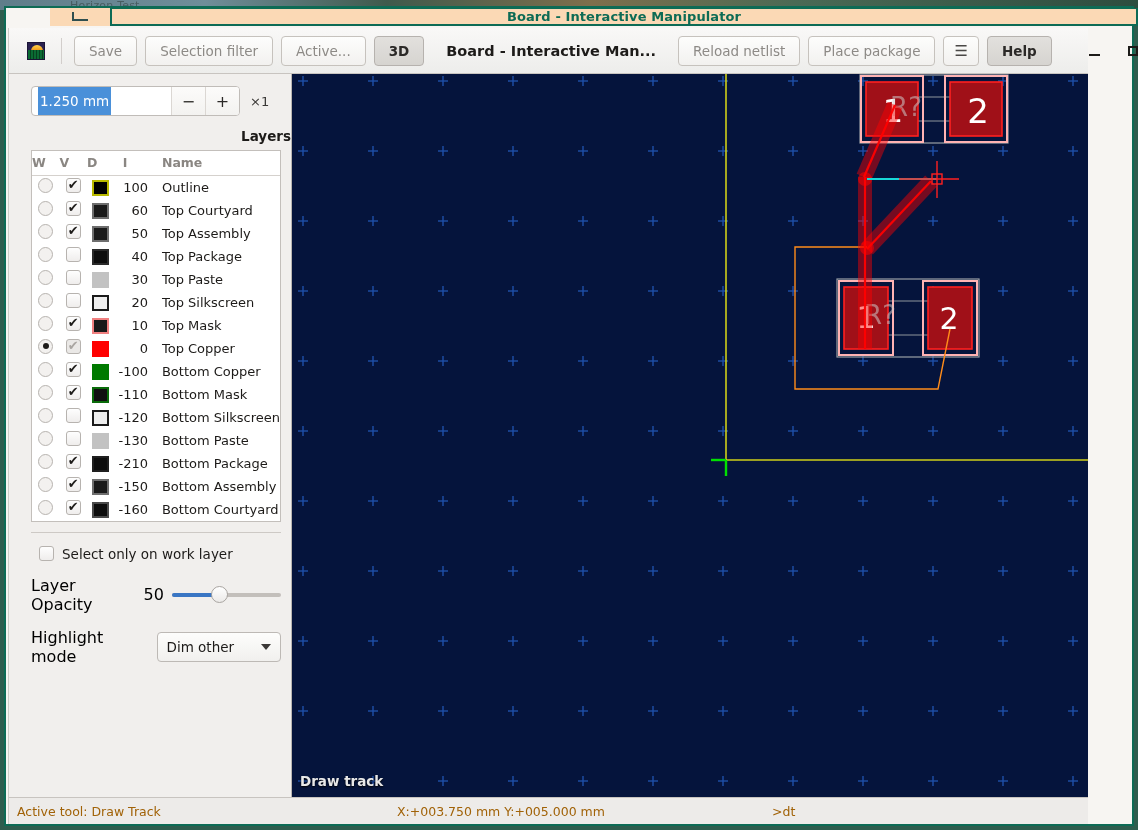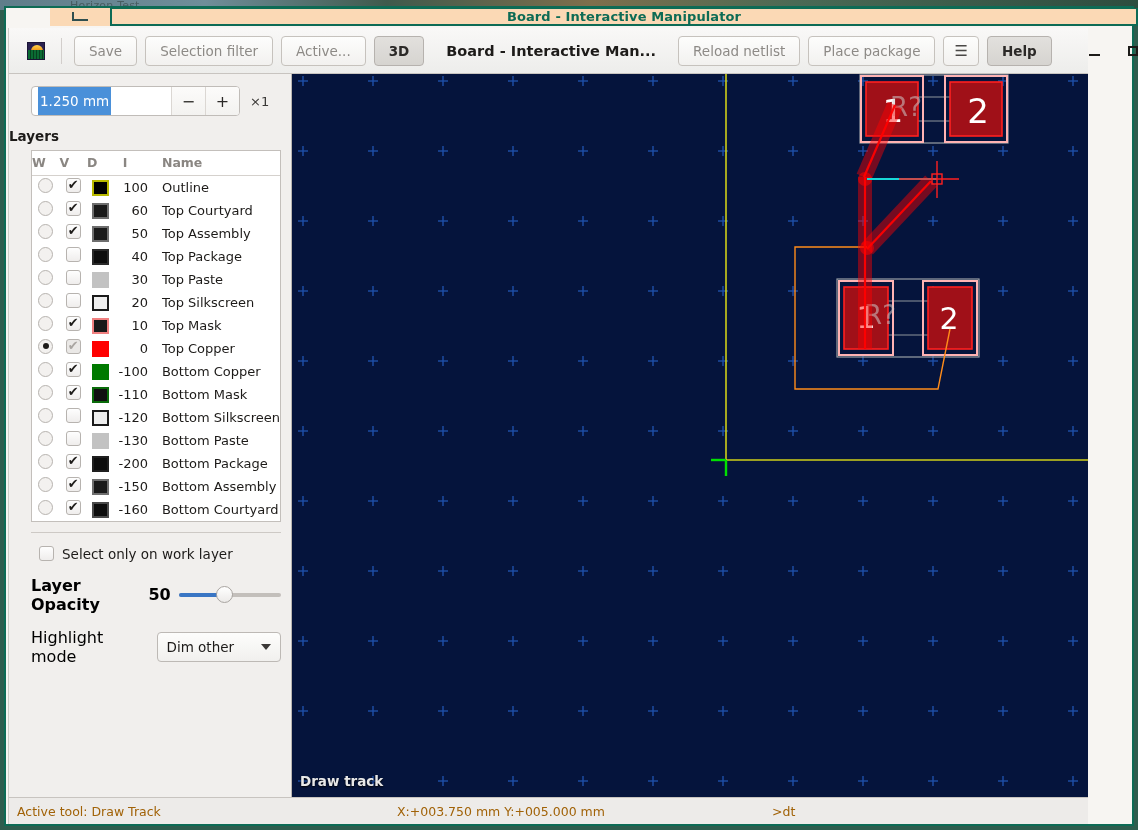--- a/index.html
+++ b/index.html
@@ -152,21 +152,21 @@
   }
   .spin-btn {
     width: 34px; border-left: 1px solid #dbd7d3;
     background: linear-gradient(180deg,#fcfbfa 0%,#f3f2f0 100%);
     display:flex; align-items:center; justify-content:center;
     font-size: 16px; color: #2b2927;
   }
   .mult { font-size: 13px; color: #3a3836; }
 
   .layers-title {
-    text-align: left; font-size: 13.5px; font-weight: bold;
+    text-align: right; font-size: 13.5px; font-weight: bold;
     color: #1d1b19; padding: 4px 0 6px 0;
   }
 
   .layers-box {
     margin: 0 10px 0 22px;
     border: 1px solid #c3bfbb;
     background: #ffffff;
     flex: 0 0 auto;
   }
   table.layers { border-collapse: collapse; width: 100%; }
@@ -212,21 +212,21 @@
     border: 2px solid #000; vertical-align: middle;
   }
 
   .opt-box {
     margin: 10px 10px 0 22px;
     border-top: 1px solid #cdc9c5;
     padding-top: 10px;
   }
   .opt-row { display:flex; align-items:center; gap:8px; padding: 3px 0 8px 8px; }
   .opt-row .lbl { font-size: 13.5px; color:#1d1b19; }
-  .slider-row { display:flex; align-items:center; gap:8px; padding: 6px 0 6px 0; justify-content:flex-end;font-weight:bold; }
+  .slider-row { display:flex; align-items:center; gap:8px; padding: 6px 0 6px 0; justify-content:flex-end; }
   .slider {
     position: relative; width: 116px; height: 16px; display:flex; align-items:center;
   }
   .slider .track-bg { position:absolute; left:0; right:0; height:4px; background:#c3bfbb; border-radius:2px; }
   .slider .track-fill { position:absolute; left:0; width: 44%; height:4px; background:#3a76c4; border-radius:2px; }
   .slider .knob {
     position:absolute; left: 36%; width: 17px; height: 17px; border-radius: 50%;
     background: linear-gradient(180deg,#ffffff 0%,#eceae8 100%);
     border: 1px solid #a9a5a1;
   }
@@ -427,21 +427,21 @@
                   <td class="c-w"><span class="radio"></span></td>
                   <td class="c-v"><span class="chk"></span></td>
                   <td class="c-d"><span class="swatch" style="background:#c2c2c2;border-color:#c2c2c2"></span></td>
                   <td class="c-i">-130</td>
                   <td class="c-n">Bottom Paste</td>
                 </tr>
                 <tr>
                   <td class="c-w"><span class="radio"></span></td>
                   <td class="c-v"><span class="chk on"></span></td>
                   <td class="c-d"><span class="swatch" style="background:#0d0d0d;border-color:#1f1f1f"></span></td>
-                  <td class="c-i">-200</td>
+                  <td class="c-i">-210</td>
                   <td class="c-n">Bottom Package</td>
                 </tr>
                 <tr>
                   <td class="c-w"><span class="radio"></span></td>
                   <td class="c-v"><span class="chk on"></span></td>
                   <td class="c-d"><span class="swatch" style="background:#1a1a1a;border-color:#6e6e6e"></span></td>
                   <td class="c-i">-150</td>
                   <td class="c-n">Bottom Assembly</td>
                 </tr>
                 <tr>

